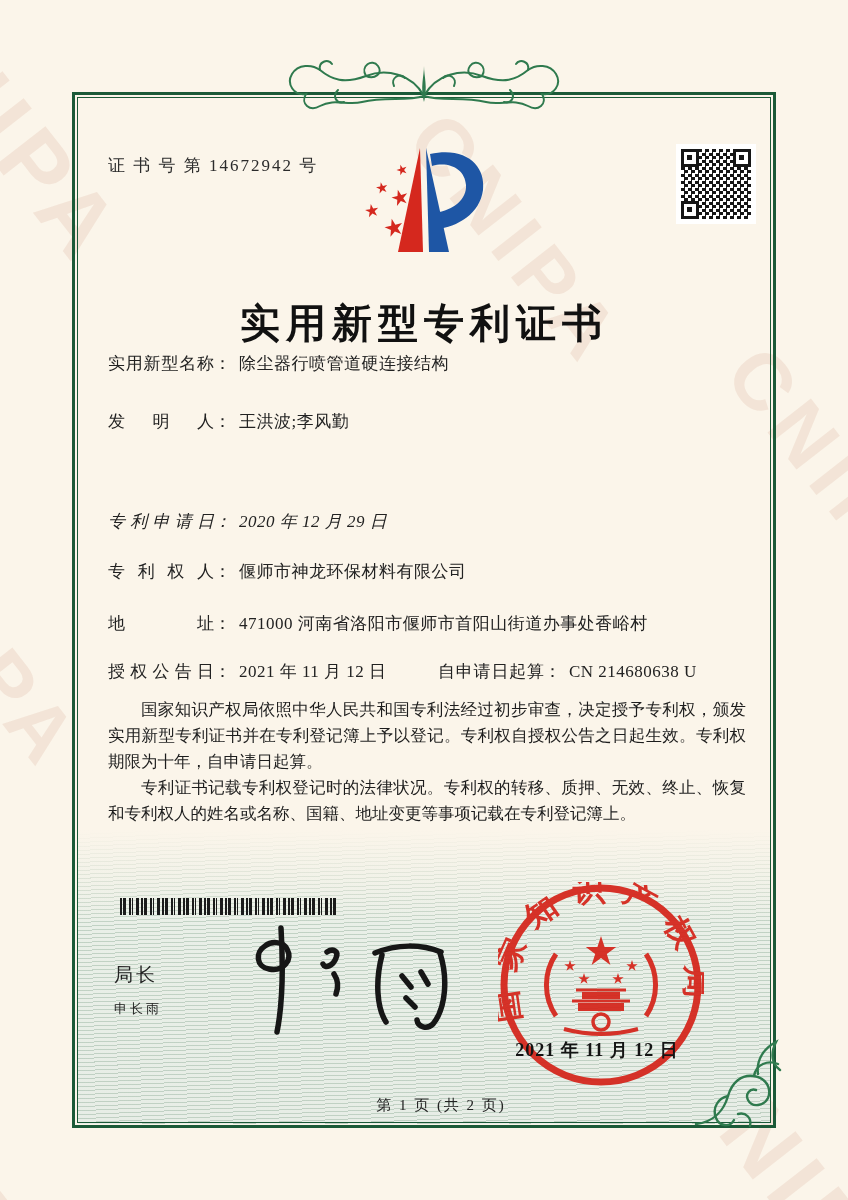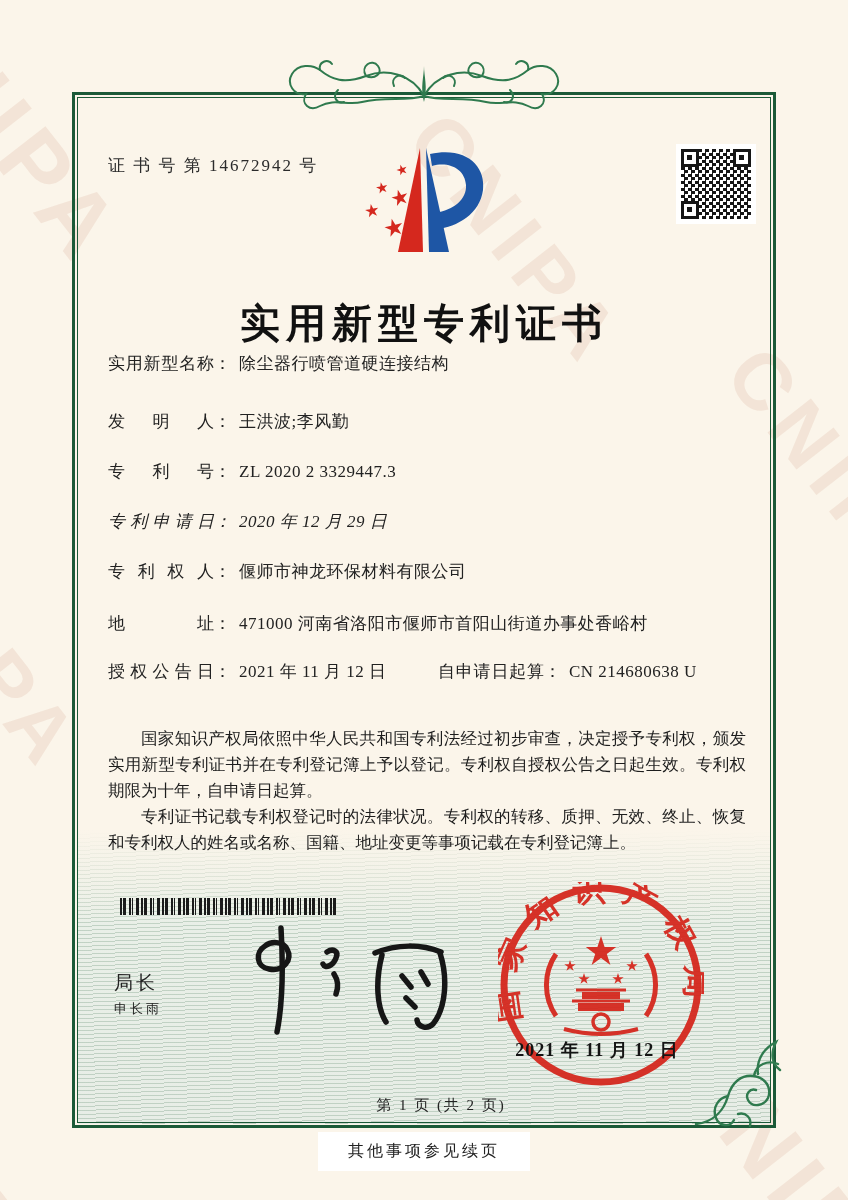--- a/index.html
+++ b/index.html
@@ -83,35 +83,35 @@
     vertical-align:top; white-space:nowrap;
   }
   .fcolon { display:inline-block; margin-right:8px; }
   .fvalue { letter-spacing:.5px; }
   .row-y1{ top:352px; } .row-y2{ top:410px; } .row-y3{ top:460px; }
   .row-y4{ top:510px;font-style:italic; } .row-y5{ top:560px; } .row-y6{ top:612px; } .row-y7{ top:660px; }
   .cell2 { position:absolute; left:330px; top:0; white-space:nowrap; }
 
   .body-text {
     position:absolute; left:108px; top:697px; width:638px;
-    font-size:16.5px; line-height:26px; text-align:justify; color:#1d1d1d;margin-top:29px;
+    font-size:16.5px; line-height:26px; text-align:justify; color:#1d1d1d;
   }
   .body-text p { text-indent:2em; }
 
   .barcode {
     position:absolute; left:120px; top:898px; width:218px; height:17px;
     background:repeating-linear-gradient(90deg,
       #1b1b1b 0 2px, transparent 2px 3px,
       #1b1b1b 3px 6px, transparent 6px 9px,
       #1b1b1b 9px 11px, transparent 11px 12px,
       #1b1b1b 12px 13px, transparent 13px 16px,
       #1b1b1b 16px 19px, transparent 19px 21px);
   }
 
-  .signer-title { position:absolute; left:114px; top:962px;  font-size:19px; color:#222; letter-spacing:3px;margin-top:8px; }
+  .signer-title { position:absolute; left:114px; top:962px;  font-size:19px; color:#222; letter-spacing:3px; }
   .signer-name  { position:absolute; left:114px; top:1000px; font-size:13px; color:#222; letter-spacing:3px; }
   .signature { position:absolute; left:235px; top:922px; }
 
   .seal { position:absolute; left:498px; top:882px; opacity:.95; }
   .seal-date {
     position:absolute; left:492px; top:1038px; width:210px; text-align:center;
     font-size:18px; color:#141414; letter-spacing:1px; font-weight:bold;
   }
 
   .page-num {
@@ -191,23 +191,20 @@
       </div>
     </div>
 
     <div class="doc-title">实用新型专利证书</div>
 
     <div class="field-row row-y1">
       <span class="flabel">实用新型名称</span><span class="fcolon">：</span><span class="fvalue">除尘器行喷管道硬连接结构</span>
     </div>
     <div class="field-row row-y2">
       <span class="flabel">发明人</span><span class="fcolon">：</span><span class="fvalue">王洪波;李风勤</span>
-    </div>
-    <div class="field-row row-y3">
-      <span class="flabel">专利号</span><span class="fcolon">：</span><span class="fvalue">ZL 2020 2 3329447.3</span>
     </div>
     <div class="field-row row-y4">
       <span class="flabel">专利申请日</span><span class="fcolon">：</span><span class="fvalue">2020 年 12 月 29 日</span>
     </div>
     <div class="field-row row-y5">
       <span class="flabel">专利权人</span><span class="fcolon">：</span><span class="fvalue">偃师市神龙环保材料有限公司</span>
     </div>
     <div class="field-row row-y6">
       <span class="flabel">地址</span><span class="fcolon">：</span><span class="fvalue">471000 河南省洛阳市偃师市首阳山街道办事处香峪村</span>
     </div>
@@ -269,14 +266,13 @@
         <circle cx="103" cy="140" r="8" stroke-width="3.5"></circle>
         <path d="M66,147 Q103,157 140,147" stroke-width="4"></path>
       </g>
     </svg>
 
     <div class="seal-date">2021 年 11 月 12 日</div>
 
     <div class="page-num">第 1 页 (共 2 页)</div>
   </div>
 
-  <div class="footer-note">其他事项参见续页</div>
 </div>
 
 </body></html>

